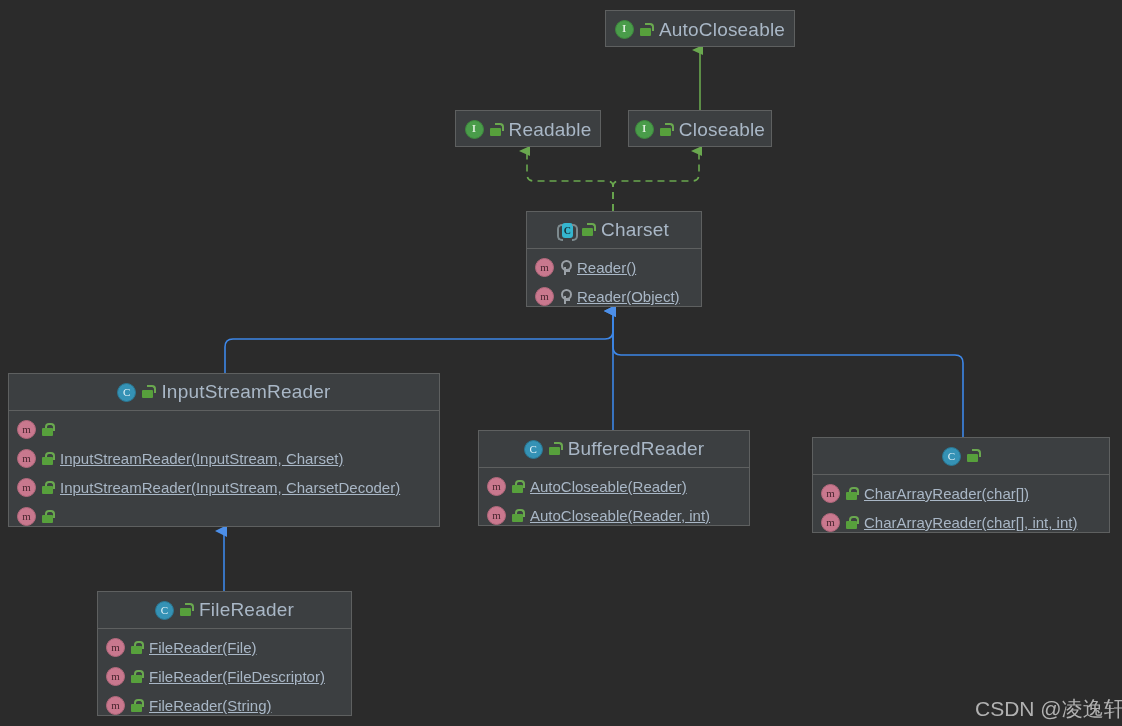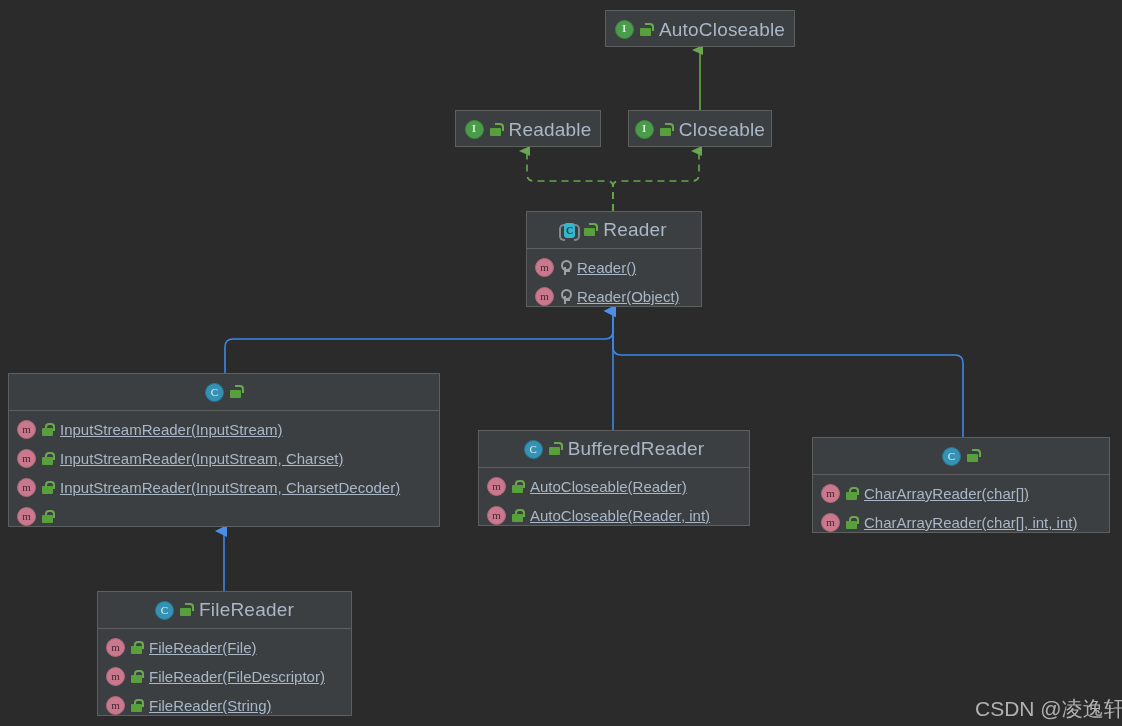--- a/index.html
+++ b/index.html
@@ -257,21 +257,21 @@
         <div class="node-title">
           <span class="ico ico-abstract">
             <span class="br l"></span>
             <span class="box">C</span>
             <span class="br r"></span>
           </span>
           <span class="ico ico-lock-open">
             <span class="shackle"></span>
             <span class="body"></span>
           </span>
-          <span>Reader</span>
+          <span>Charset</span>
         </div>
         <div class="node-members">
           <div class="member">
             <span class="ico ico-method">m</span>
             <span class="ico ico-key">
               <span class="ring"></span>
               <span class="stem"></span>
               <span class="tooth"></span>
             </span>
             <span class="member-label">Reader()</span>
@@ -287,29 +287,29 @@
           </div>
         </div>
       </div>
       <div class="node has-members" style="left: 8px; top: 373px; width: 432px; height: 154px;">
         <div class="node-title">
           <span class="ico ico-class">C</span>
           <span class="ico ico-lock-open">
             <span class="shackle"></span>
             <span class="body"></span>
           </span>
+          <span>InputStreamReader</span>
         </div>
         <div class="node-members">
           <div class="member">
             <span class="ico ico-method">m</span>
             <span class="ico ico-lock-public">
               <span class="shackle"></span>
               <span class="body"></span>
             </span>
-            <span class="member-label">InputStreamReader(InputStream)</span>
           </div>
           <div class="member">
             <span class="ico ico-method">m</span>
             <span class="ico ico-lock-public">
               <span class="shackle"></span>
               <span class="body"></span>
             </span>
             <span class="member-label">InputStreamReader(InputStream, Charset)</span>
           </div>
           <div class="member">

